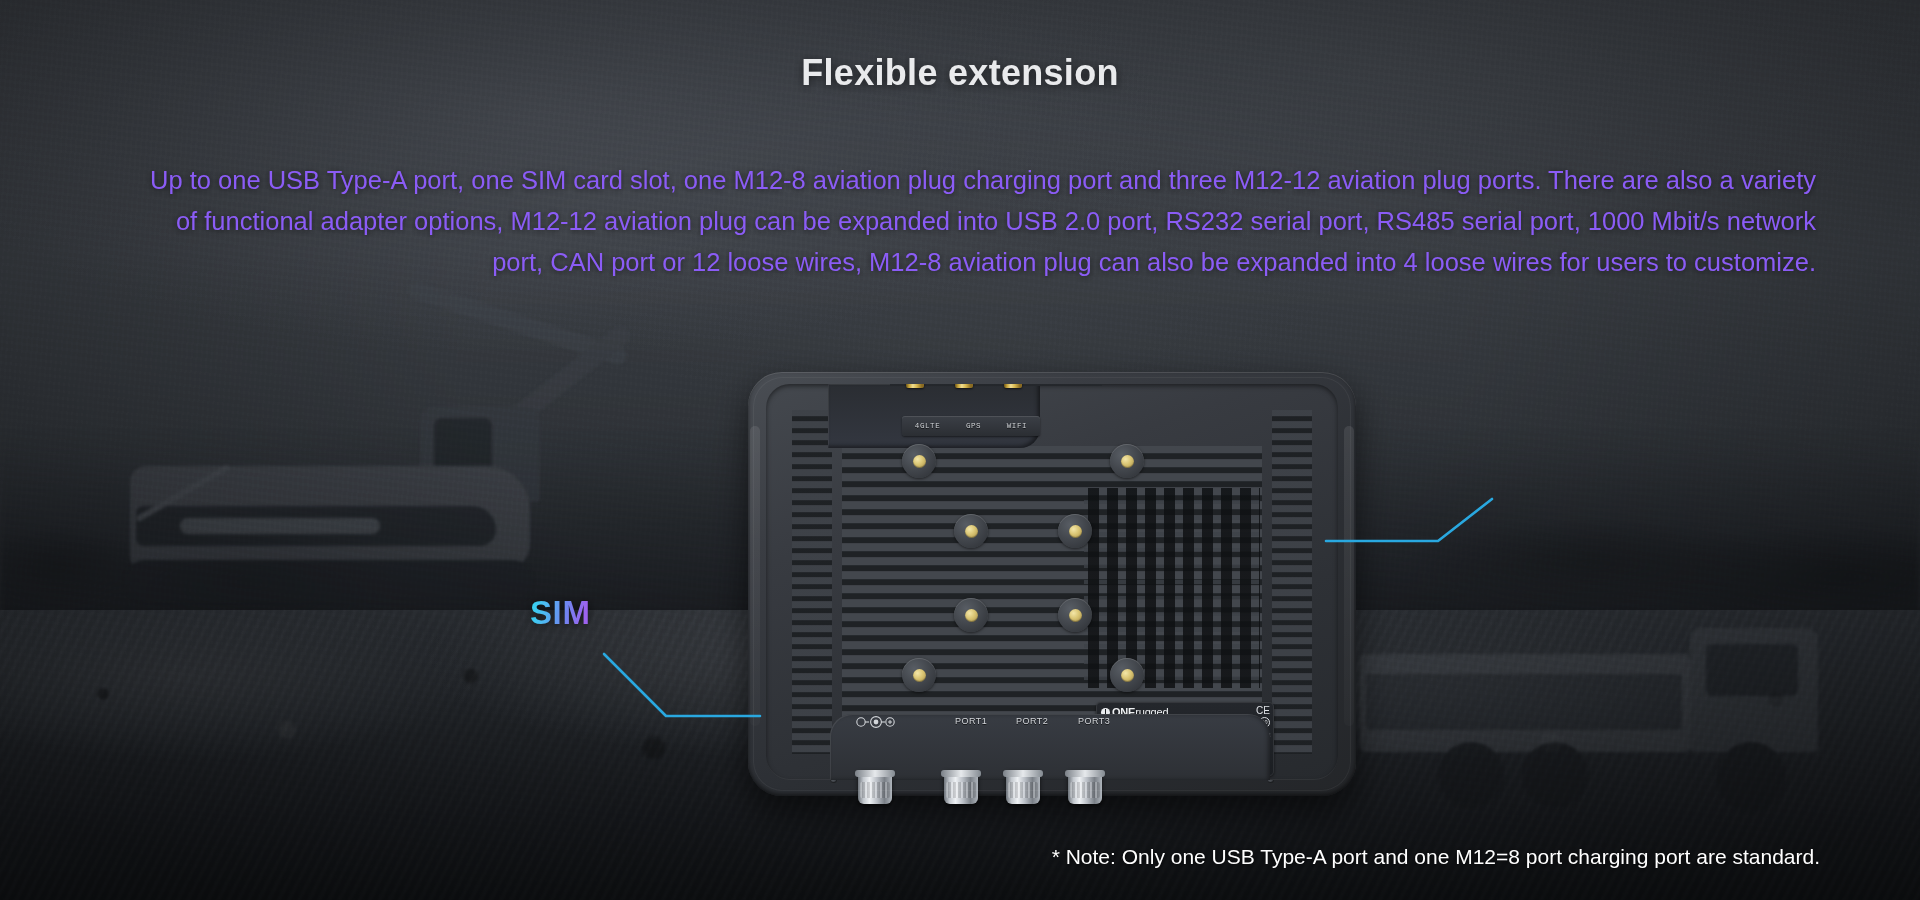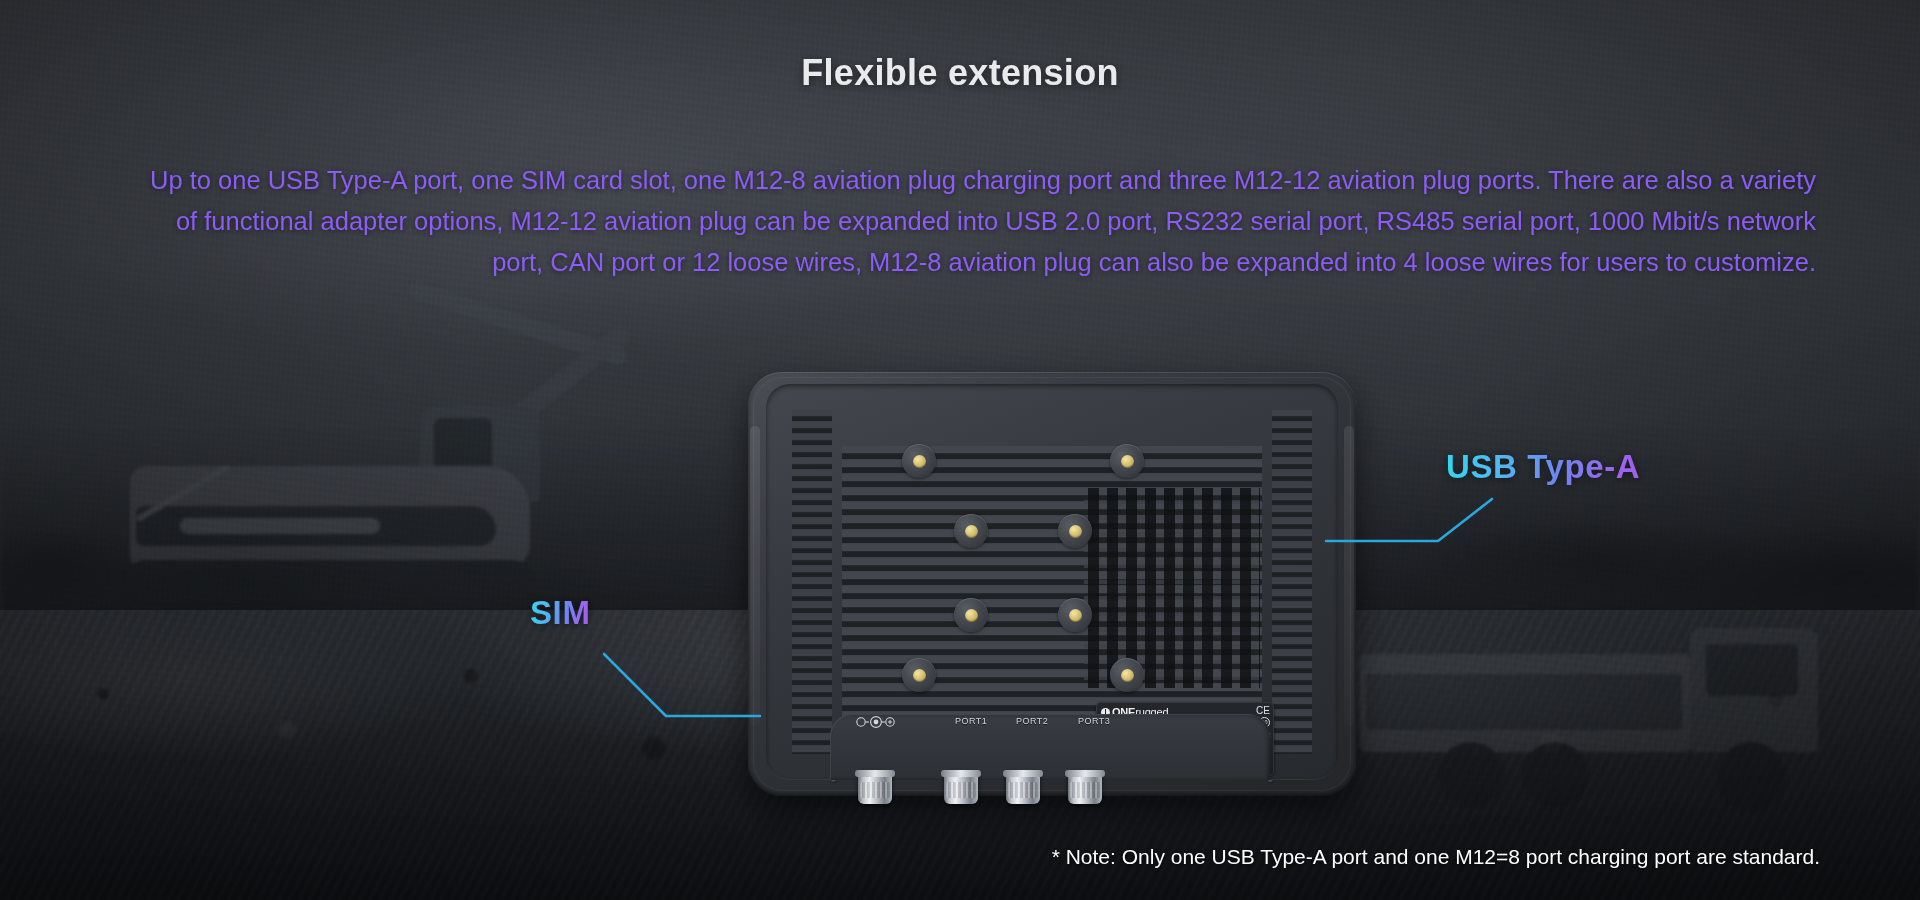--- a/index.html
+++ b/index.html
@@ -379,20 +379,31 @@
       <div class="corner-dot" style="left:82px;top:404px"></div>
       <div class="corner-dot" style="right:82px;top:404px"></div>
 
       <div class="dev-plate">
 
         <div class="fin-col left"></div>
         <div class="fin-col right"></div>
         <div class="fin-main"></div>
         <div class="vent-grid"></div>
 
+        <div class="ant-bay">
+          <div class="ant-cap"></div>
+          <div class="sma a1"></div>
+          <div class="sma a2"></div>
+          <div class="sma a3"></div>
+          <div class="ant-strip">
+            <span>4GLTE</span>
+            <span>GPS</span>
+            <span>WIFI</span>
+          </div>
+        </div>
 
         <div class="boss" style="left:136px;top:60px">
             <i></i>
           </div>
         <div class="boss" style="left:344px;top:60px">
             <i></i>
           </div>
         <div class="boss" style="left:188px;top:130px">
             <i></i>
           </div>
@@ -450,18 +461,17 @@
       <div class="m12" style="left:258px;top:398px"></div>
       <div class="m12" style="left:320px;top:398px"></div>
     </div>
   </div>
 
   <div class="callout-label" id="label-sim">SIM</div>
   <svg class="leader" id="leader-sim" viewBox="0 0 160 100">
     <polyline points="4,4 66,66 160,66" fill="none" stroke="#29a8e0" stroke-width="2.6" stroke-linejoin="round" stroke-linecap="round"></polyline>
   </svg>
 
-  <div class="callout-label" id="label-usb">USB Type-A</div>
   <svg class="leader" id="leader-usb" viewBox="0 0 170 90">
     <polyline points="166,4 112,46 0,46" fill="none" stroke="#29a8e0" stroke-width="2.6" stroke-linejoin="round" stroke-linecap="round"></polyline>
   </svg>
 
 </div>
 
 </body></html>

